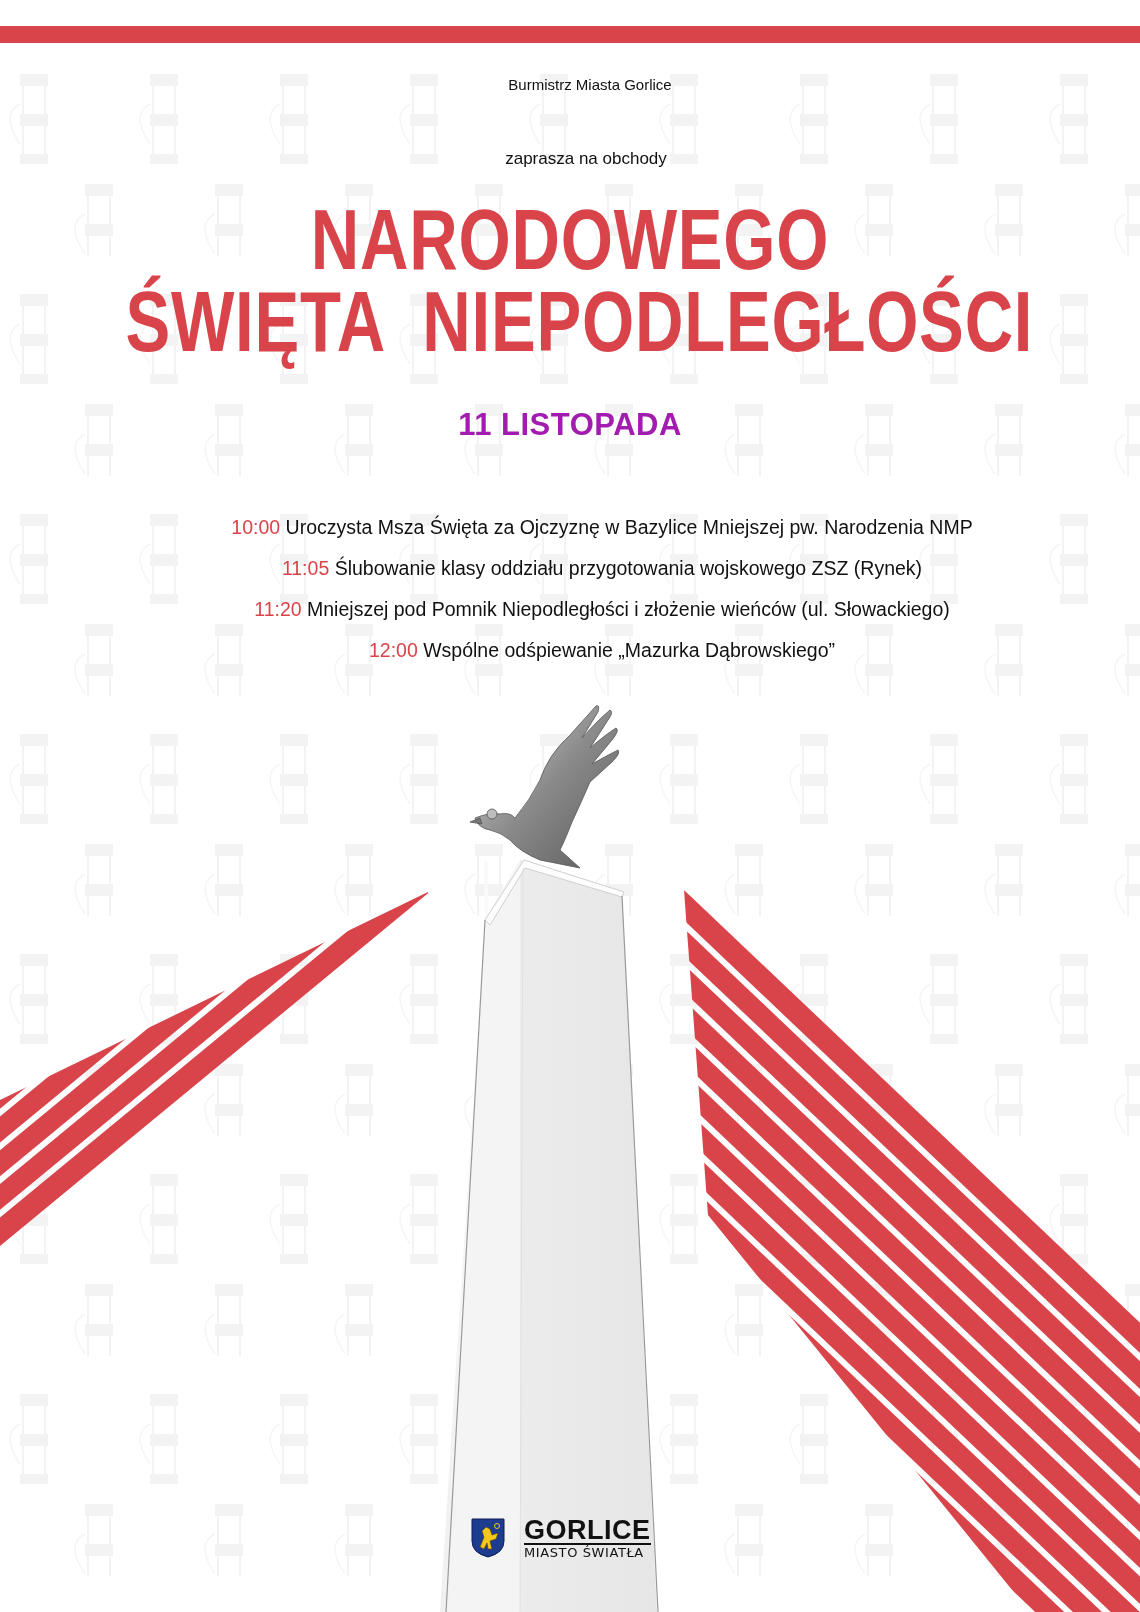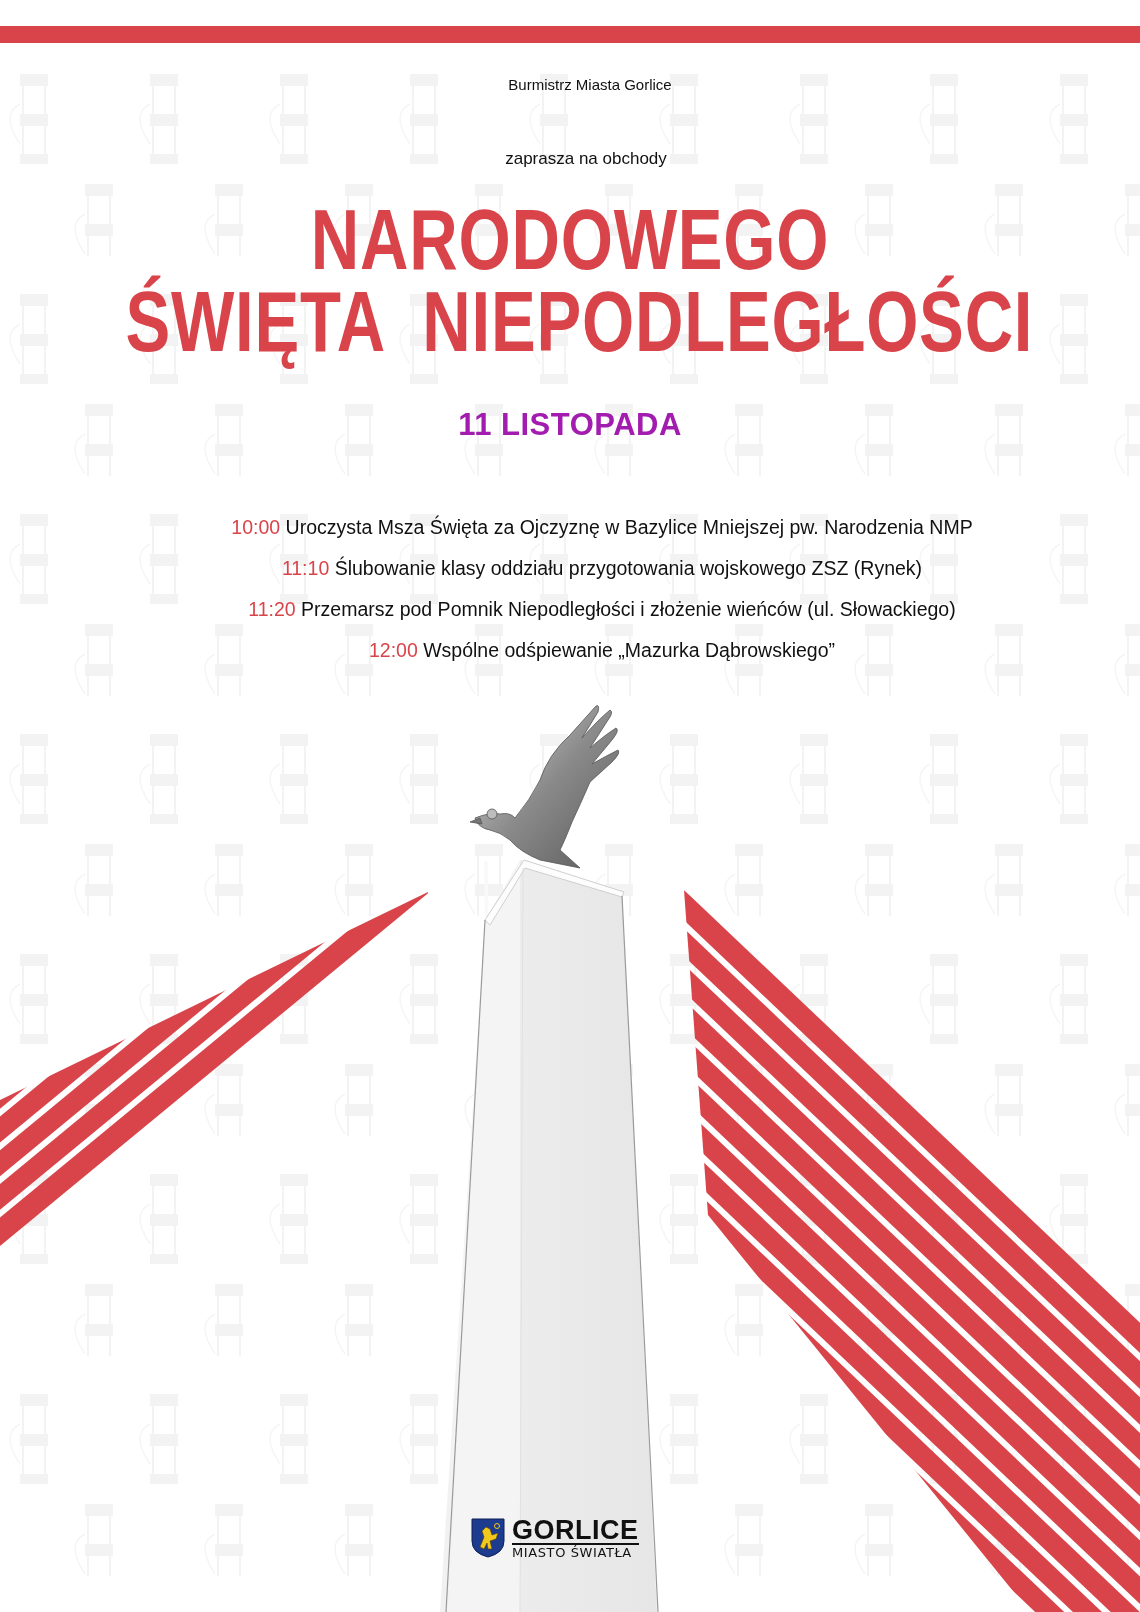--- a/index.html
+++ b/index.html
@@ -37,21 +37,21 @@
     .schedule {
       position: absolute; top: 512px; left: 0; width: 1140px; z-index: 3;
       text-align: center; font-size: 19.5px; color: #111; padding-left: 32px;
     }
     .schedule .row { height: 41px; line-height: 30px; }
     .schedule .time { color: #d9444a; }
     .stripes { position: absolute; left: 0; top: 0; width: 1140px; height: 1612px; z-index: 1; }
     .monument { position: absolute; left: 0; top: 0; width: 1140px; height: 1612px; z-index: 2; }
     .logo {
       position: absolute; left: 470px; top: 1516px; width: 170px; height: 44px; z-index: 4;
-      display: flex; align-items: center; gap: 6px;
+      display: flex; align-items: center; gap: 18px;
     }
     .logo .crest { width: 36px; height: 42px; flex: 0 0 auto; }
     .logo .words { display: flex; flex-direction: column; }
     .logo .city {
       font-family: "Liberation Sans", sans-serif; font-weight: 700; font-size: 27px;
       line-height: 26px; color: #111; border-bottom: 2px solid #111; letter-spacing: 0.5px;
     }
     .logo .slogan {
       font-family: "DejaVu Sans", sans-serif; font-size: 13px; color: #111;
       letter-spacing: 0.6px; line-height: 15px;
@@ -92,24 +92,24 @@
 <div class="title title-1">NARODOWEGO</div>
 <div class="title title-2" style="white-space: pre;">ŚWIĘTA  NIEPODLEGŁOŚCI</div>
 
 <div class="date">11 LISTOPADA</div>
 
 <div class="schedule">
   <div class="row">
     <span class="time">10:00</span><span> Uroczysta Msza Święta za Ojczyznę w Bazylice Mniejszej pw. Narodzenia NMP</span>
   </div>
   <div class="row">
-    <span class="time">11:10</span><span> Ślubowanie klasy oddziału przygotowania wojskowego ZSZ (Rynek)</span>
-  </div>
-  <div class="row">
-    <span class="time">11:20</span><span> Przemarsz pod Pomnik Niepodległości i złożenie wieńców (ul. Słowackiego)</span>
+    <span class="time">11:05</span><span> Ślubowanie klasy oddziału przygotowania wojskowego ZSZ (Rynek)</span>
+  </div>
+  <div class="row">
+    <span class="time">11:20</span><span> Mniejszej pod Pomnik Niepodległości i złożenie wieńców (ul. Słowackiego)</span>
   </div>
   <div class="row">
     <span class="time">12:00</span><span> Wspólne odśpiewanie „Mazurka Dąbrowskiego”</span>
   </div>
 </div>
 
 <svg class="stripes" viewBox="0 0 1140 1612">
   <defs>
     <clipPath id="clipL">
       <polygon points="0,1612 0,1100 428,892 405,1227 130,1612"></polygon>

